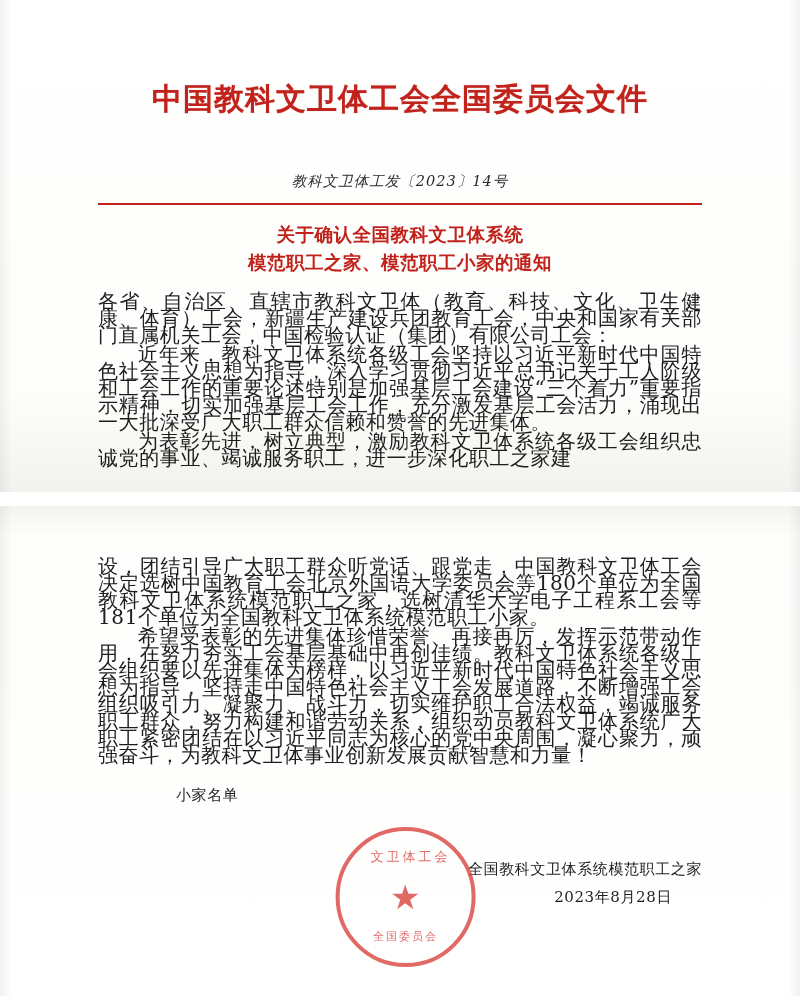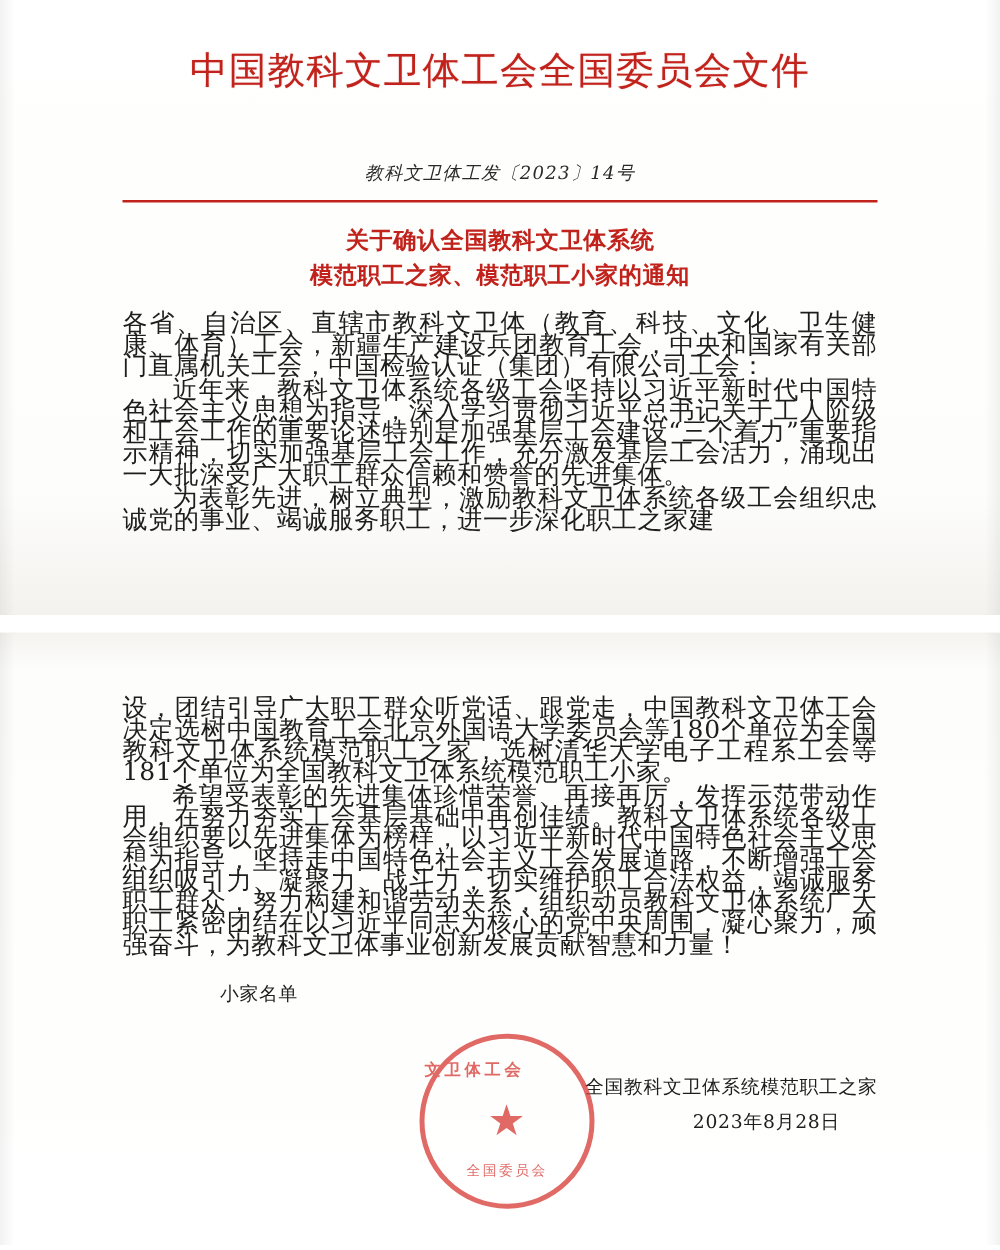--- a/index.html
+++ b/index.html
@@ -23,26 +23,27 @@
   .page-one {
     height: 492px;
     background: linear-gradient(to bottom, #ffffff 0%, #fdfdfb 80%, #f3f2ef 100%);
     padding: 0;
     box-sizing: border-box;
     overflow: hidden;
   }
   .doc-title {
     text-align: center;
     color: #c1221b;
-    font-weight: normal;
+    font-weight: bold;
     font-size: 30px;
     letter-spacing: 1px;
     padding-top: 36px;
     font-family: "DejaVu Serif", "Liberation Serif", serif;
     text-shadow: 0 0 1px rgba(193,34,27,0.4);
+    margin-top: 43px;
   }
   .doc-number {
     text-align: center;
     font-size: 14.5px;
     color: #2a2a2a;
     margin-top: 52px;
     letter-spacing: 1px;
     font-style: italic;
   }
   .red-rule {
@@ -133,27 +134,27 @@
     position: absolute;
     left: 50%;
     top: 50%;
     transform: translate(-50%, -50%);
     color: #d5312b;
     font-size: 34px;
     line-height: 1;
   }
   .seal .seal-text {
     position: absolute;
-    left: 0; right: 0;
+    left: 10px; right: 0;
     top: 12px;
-    text-align: left;
+    text-align: center;
     color: #d5312b;
     font-size: 13px;
     letter-spacing: 3px;
-    font-weight: bold;
+    font-weight: normal;
   }
   .seal .seal-text-bottom {
     position: absolute;
     left: 0; right: 0;
     bottom: 12px;
     text-align: center;
     color: #d5312b;
     font-size: 11px;
     letter-spacing: 2px;
   }

